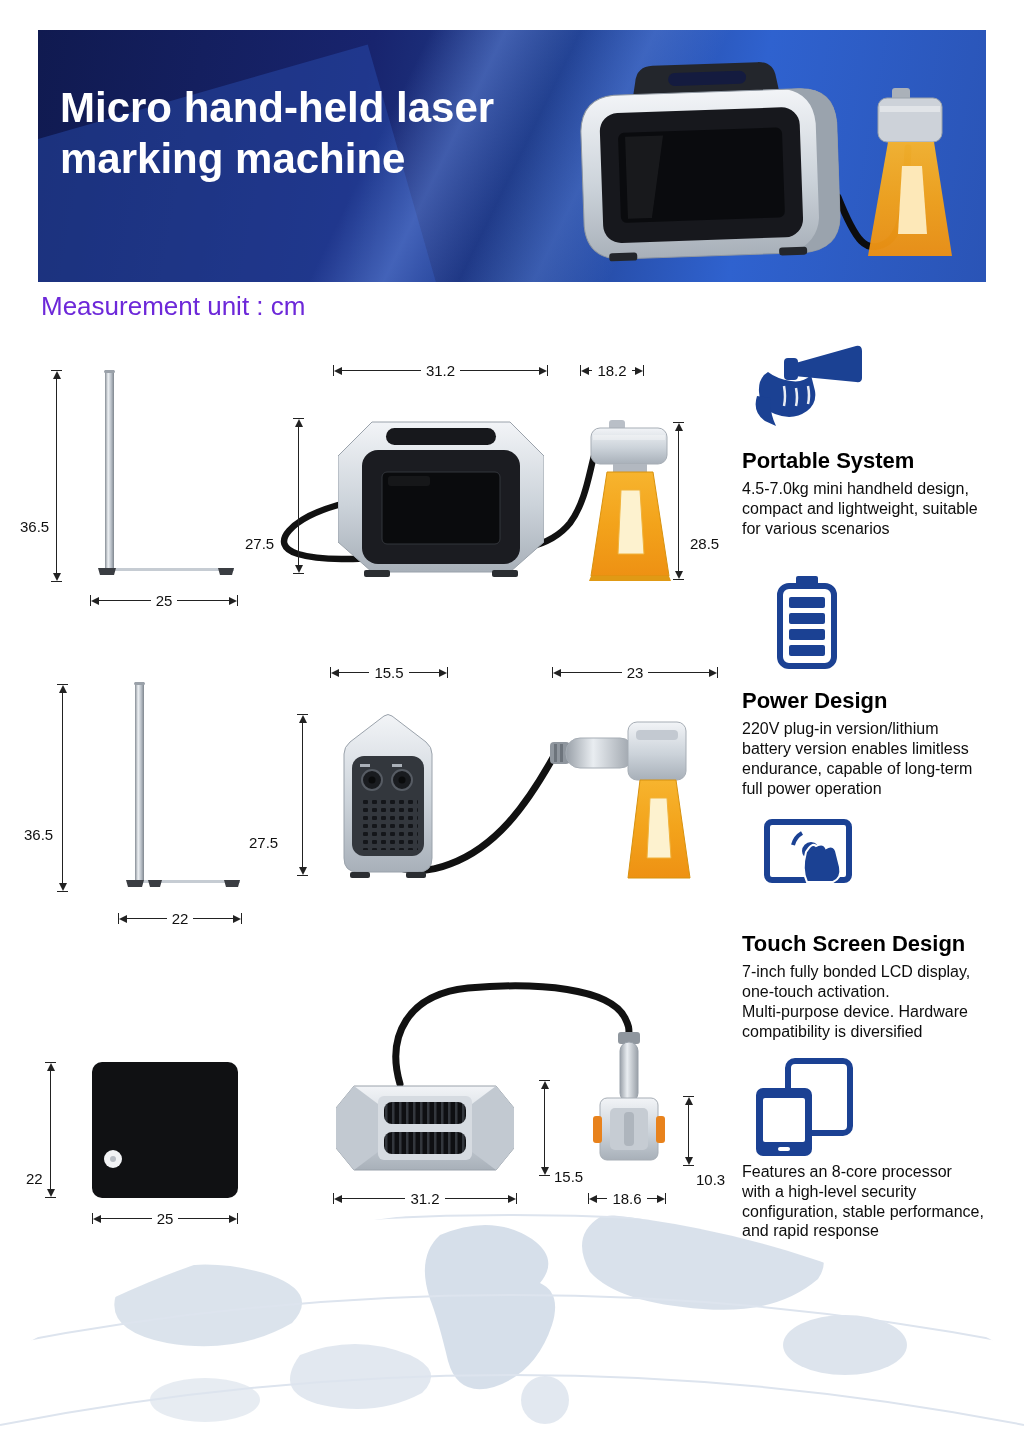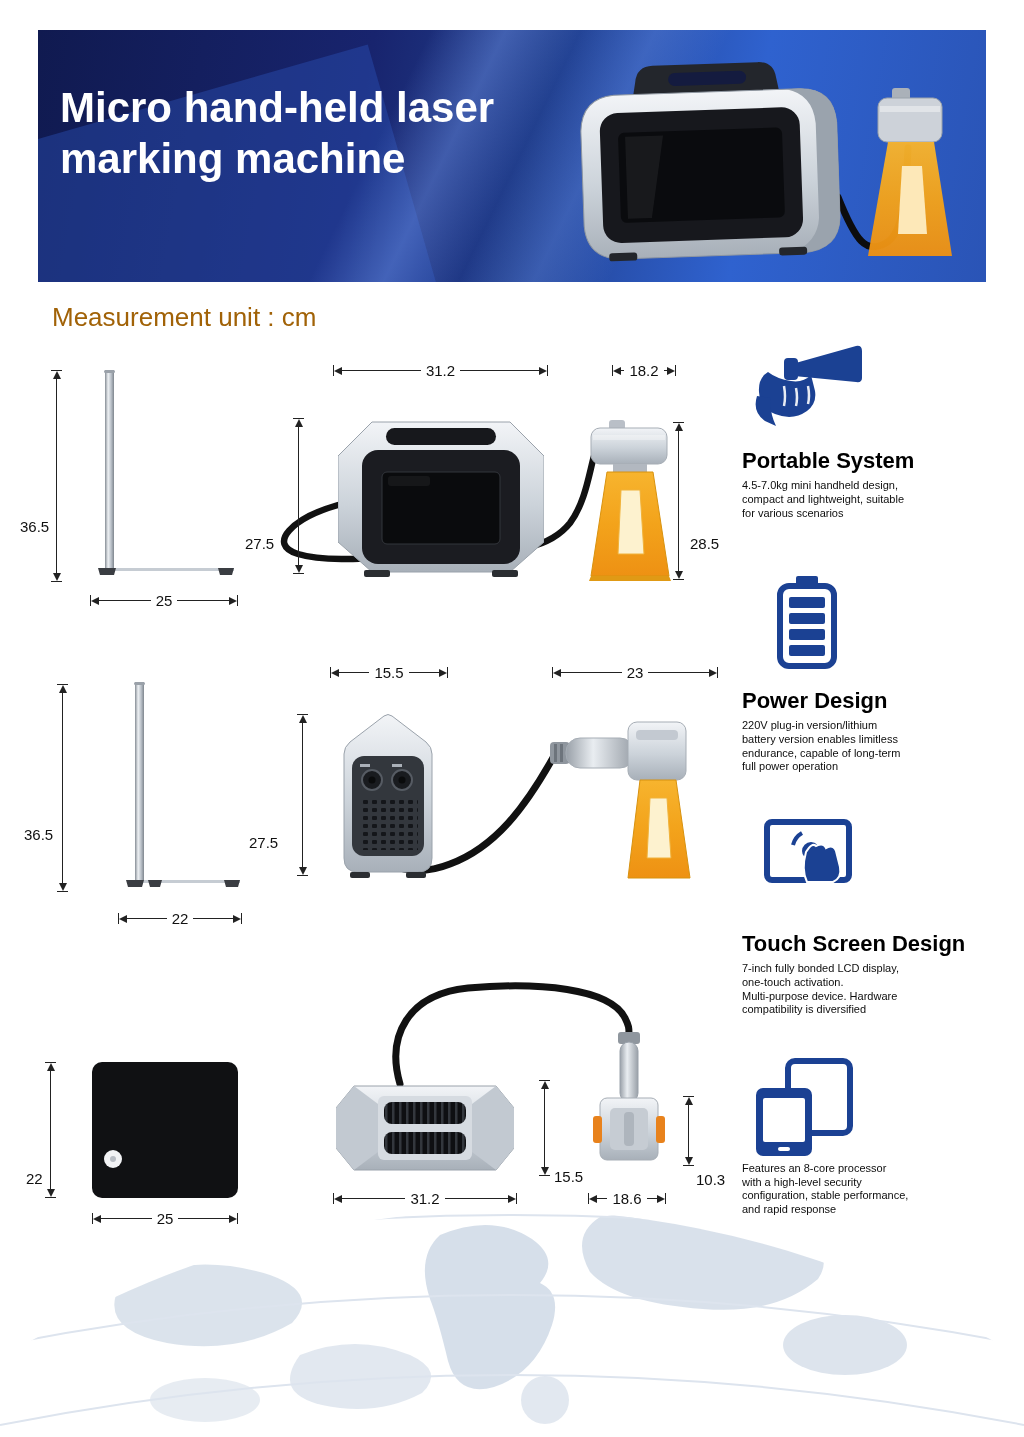--- a/index.html
+++ b/index.html
@@ -11,21 +11,21 @@
             background:linear-gradient(100deg,#101a50 0%,#18246e 34%,#22408f 52%,#2f62cf 74%,#2a54b6 100%); }
   .streak { position:absolute; top:-60px; width:150px; height:420px; transform:skewX(-26deg);
             background:linear-gradient(90deg, rgba(130,170,255,0) 0%, rgba(130,170,255,0.35) 50%, rgba(130,170,255,0) 100%); }
   .banner-tri { position:absolute; left:-80px; bottom:-120px; width:460px; height:300px;
                 background:#2b50b4; opacity:.45; transform:rotate(-16deg); }
   .banner-title { position:absolute; left:22px; top:52px; margin:0; font-size:42px; line-height:1.22;
                   font-weight:bold; color:#ffffff; white-space:pre-line; letter-spacing:0; z-index:3; }
   .banner-art { position:absolute; right:10px; top:12px; z-index:2; }
 
   
-  .heading { position:absolute; left:38px; top:288px; margin:14px; font-size:26px; font-weight:500; color:#a16207; }
+  .heading { position:absolute; left:38px; top:288px; margin:3px; font-size:26px; font-weight:500; color:#6d28d9; }
 
   
   .art   { position:absolute; z-index:2; }
   .cable { position:absolute; z-index:1; }
 
   
   .dimh { position:absolute; height:13px; display:flex; align-items:center; z-index:3;
           font-size:15px; color:#111; }
   .dimh .t  { width:1px; height:11px; background:#222; }
   .dimh .al { width:0; height:0; border-top:4px solid transparent; border-bottom:4px solid transparent; border-right:8px solid #222; }
@@ -38,21 +38,21 @@
   .dimv .au { width:0; height:0; border-left:4px solid transparent; border-right:4px solid transparent; border-bottom:8px solid #222; }
   .dimv .ad { width:0; height:0; border-left:4px solid transparent; border-right:4px solid transparent; border-top:8px solid #222; }
   .dimv .ln { width:1px; flex:1; background:#222; }
   .vlb { position:absolute; font-size:15px; color:#111; z-index:3;margin-top:48px; }
 
   
   .feature { position:absolute; left:742px; width:272px; z-index:2; }
   .f-icon  { }
   .f-title { margin:14px 0 6px 0; font-size:22px; font-weight:bold; color:#000;
              white-space:pre-line; line-height:1.15; }
-  .f-desc  { margin:0; font-size:11px; color:#0d0d0d; line-height:1.24; white-space:pre-line; }
+  .f-desc  { margin:0; font-size:16px; color:#0d0d0d; line-height:1.24; white-space:pre-line; }
 
   
   .map { position:absolute; left:0; top:1195px; z-index:0; }
 
   .defs-holder { position:absolute; width:0; height:0; overflow:hidden; }
 </style>
 </head>
 <body>
 
 <div class="page">
@@ -209,21 +209,21 @@
 
   <div class="dimv" style="left:292px; top:418px; height:156px">
     <span class="t"></span>
       <span class="au"></span>
       <span class="ln"></span>
       <span class="ad"></span>
       <span class="t"></span>
   </div>
   <div class="vlb" style="left:245px; top:487px">27.5</div>
 
-  <div class="dimh" style="left:612px; top:364px; width:64px">
+  <div class="dimh" style="left:580px; top:364px; width:64px">
     <span class="t"></span>
       <span class="al"></span>
       <span class="ln"></span>
       <span class="lb">18.2</span>
       <span class="ln"></span>
       <span class="ar"></span>
       <span class="t"></span>
   </div>
 
   <div class="dimv" style="left:672px; top:422px; height:158px">

